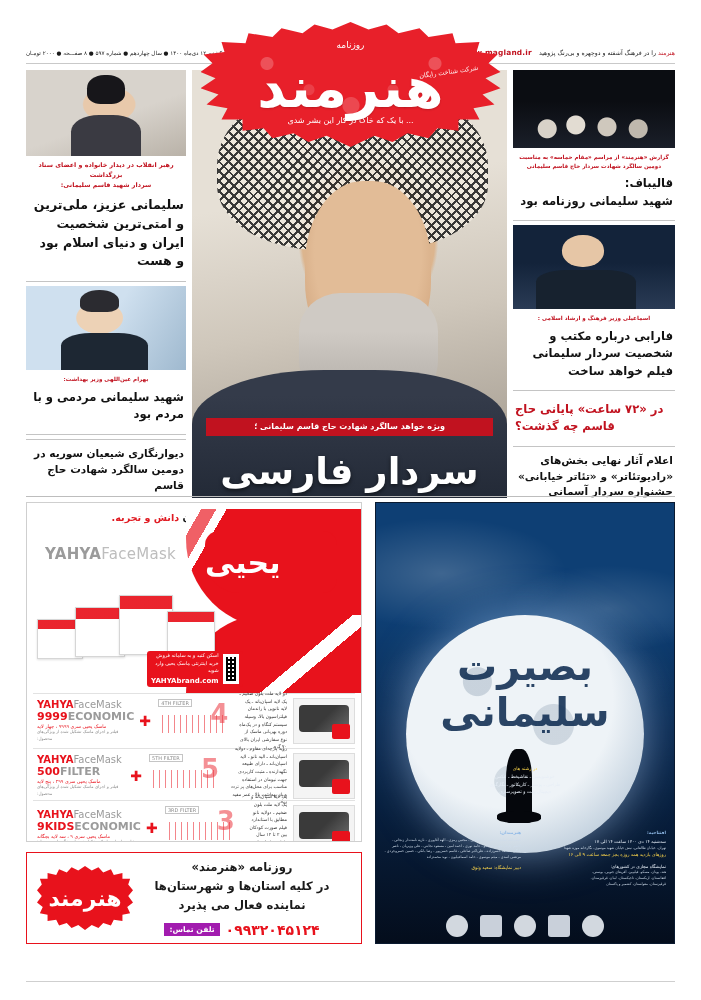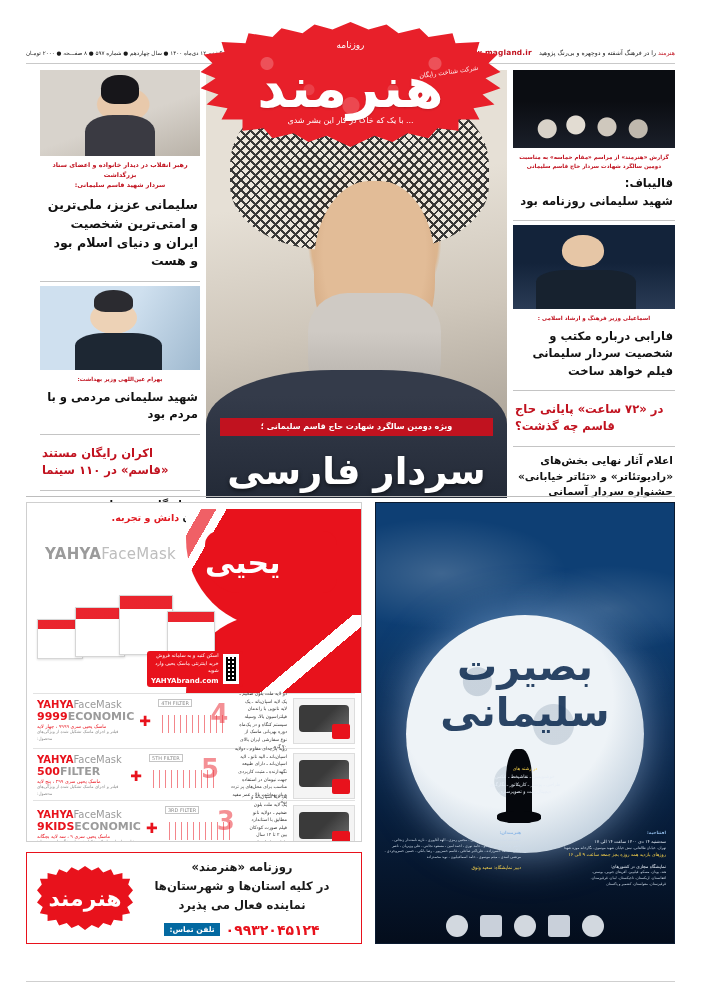--- a/index.html
+++ b/index.html
@@ -69,21 +69,21 @@
   .mast-sub {
     position:absolute; bottom: 22px; left: 50%; transform: translateX(-50%);
     color:#fff; font-size: 8px; z-index: 4; white-space: nowrap;
   }
   .mast-seal {
     position:absolute; top: 46px; right: 22px; color:#fff; font-size: 6.5px;
     z-index:4; opacity:.95; transform: rotate(-8deg);
   }
 
   
-  .hero { position:absolute; top: 70px; left: 40px; right: 26px; height: 428px; }
+  .hero { position:absolute; top: 70px; left: 26px; right: 26px; height: 428px; }
 
   .col-left { position:absolute; left: 0; top: 0; width: 160px; height: 428px; }
   .col-right { position:absolute; right: 0; top: 0; width: 162px; height: 428px; }
   .col-center { position:absolute; left: 166px; right: 168px; top: 0; bottom: 0;
                 background:#cfc9c2; overflow:hidden; }
 
   .vline { position:absolute; top:0; bottom:0; width:1px; background:#bdbdbd; }
   .vline.l { left: 188px; }
   .vline.r { right: 190px; }
 
@@ -309,21 +309,21 @@
 
   
   .contact-box {
     position:absolute; left: 0; top: 350px; width: 336px; height: 92px;
     border: 1.6px solid #e8121c; background:#fff; padding: 8px 10px;
     display:flex; align-items:center; direction: rtl;
   }
   .contact-text { flex:1; text-align:center; }
   .contact-text .line { font-size: 11.6px; font-weight:bold; color:#1a1a1a; line-height:1.62; }
   .contact-phone { display:flex; align-items:center; justify-content:center; gap:6px; margin-top:7px; }
-  .phone-badge { background:#0369a1; color:#fff; font-size:7.6px; font-weight:bold; padding:2px 5px; }
+  .phone-badge { background:#a21caf; color:#fff; font-size:7.6px; font-weight:bold; padding:2px 5px; }
   .phone-num { color:#e8121c; font-size: 14px; font-weight:bold; letter-spacing:.5px; }
   .contact-logo {
     flex: 0 0 96px; height: 64px; position:relative;
     display:flex; align-items:center; justify-content:center;
   }
   .contact-logo .shape {
     position:absolute; inset:0; background:#e8121c;
     clip-path: polygon(
       50% 0%, 57% 7%, 64% 2%, 69% 10%, 77% 5%, 80% 14%, 89% 11%, 89% 20%,
       97% 20%, 95% 29%, 100% 38%, 95% 47%, 100% 57%, 94% 64%, 97% 74%,
@@ -446,35 +446,34 @@
       <div class="head-blk h-big">سلیمانی عزیز، ملی‌ترین و امتی‌ترین شخصیت ایران و دنیای اسلام بود و هست</div>
 
       <hr class="hr-dotted">
 
       <div class="photo p-namaki"></div>
       <div class="cap-red small">بهرام عین‌اللهی وزیر بهداشت:</div>
       <div class="head-blk h-mid">شهید سلیمانی مردمی و با مردم بود</div>
 
       <hr class="hr-dotted">
 
-      <div class="head-red">اکران رایگان مستند «قاسم» در ۱۱۰ سینما</div>
 
       <hr class="hr-dotted">
 
       <div class="head-blk h-sm">دیوارنگاری شیعیان سوریه در دومین سالگرد شهادت حاج قاسم</div>
     </div>
 
     <div class="col-center">
       <div class="hero-photo">
         <div class="kaffiyeh"></div>
         <div class="face"></div>
         <div class="beard"></div>
         <div class="shoulders"></div>
       </div>
-      <div class="hero-kicker">ویژه دومین سالگرد شهادت حاج قاسم سلیمانی ؛</div>
+      <div class="hero-kicker">ویژه خواهد سالگرد شهادت حاج قاسم سلیمانی ؛</div>
       <div class="hero-title">سردار فارسی</div>
     </div>
 
     <div class="col-right">
 
       <div class="photo p-ceremony"></div>
       <div class="cap-red small">
         <div>گزارش «هنرمند» از مراسم «مقام حماسه» به مناسبت</div>
         <div>دومین سالگرد شهادت سردار حاج قاسم سلیمانی</div>
       </div>

